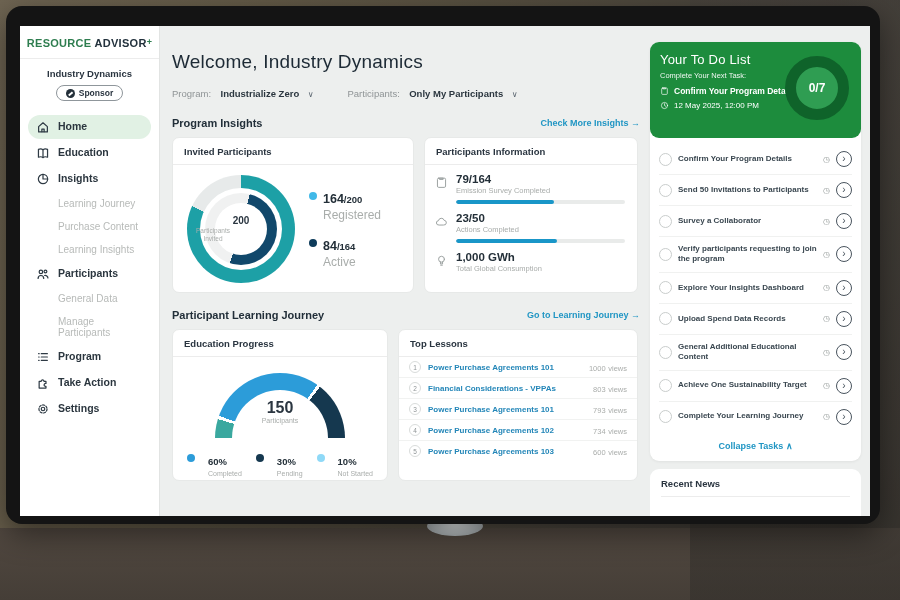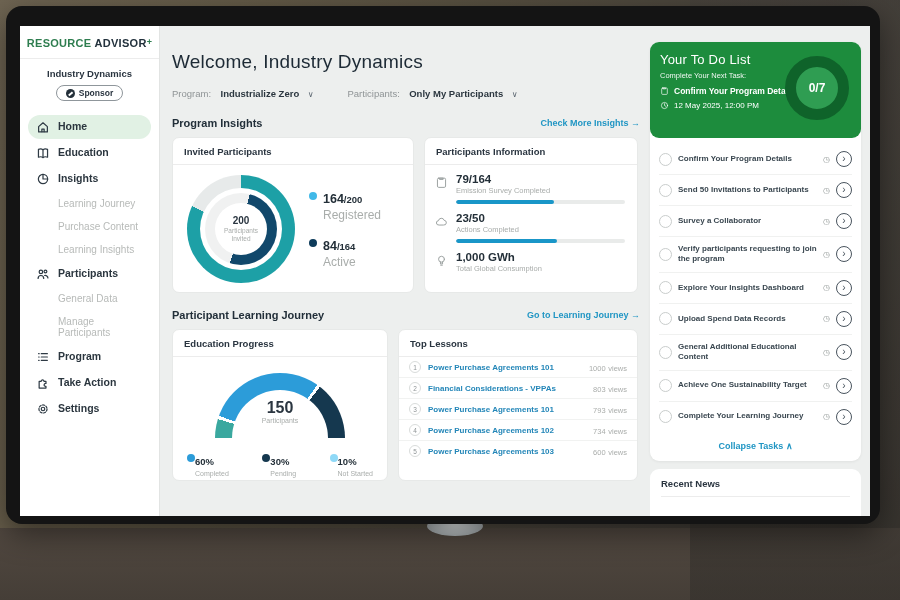--- a/index.html
+++ b/index.html
@@ -48,21 +48,21 @@
 
   
   .card-invited { width:242px; height:156px; }
   .invited-body { display:flex; align-items:center; gap:14px; padding:10px 8px 0 14px; }
   .donut { position:relative; width:108px; height:108px; border-radius:50%;
     background:conic-gradient(#1da0a6 0deg 295deg, #e7eaea 295deg 360deg); }
   .donut::before { content:''; position:absolute; inset:13px; border-radius:50%; background:#fff; }
   .donut-inner { position:absolute; inset:18px; border-radius:50%;
     background:conic-gradient(from 14deg, #11486b 0deg 184deg, #f0f1f1 184deg 360deg); }
   .donut-inner::before { content:''; position:absolute; inset:10px; border-radius:50%; background:#fff; }
-  .donut-center { position:absolute; inset:0; display:flex; flex-direction:column; justify-content:center; align-items:center; text-align:center; }
+  .donut-center { position:absolute; inset:0; display:flex; flex-direction:column; justify-content:center; text-align:center; }
   .donut-center .v { font-size:10px; font-weight:bold; color:#2a3540; }
   .donut-center .l { font-size:6.5px; color:#a9adab; width:52px; line-height:1.25; margin-top:1px; }
   .dlegend { display:flex; flex-direction:column; gap:14px; }
   .dleg-item { display:flex; gap:6px; align-items:flex-start; }
   .dot { width:8px; height:8px; border-radius:50%; margin-top:3px; }
   .dleg-v { font-size:12.5px; font-weight:bold; color:#232f38; }
   .dleg-v .tot { font-size:9.5px; }
   .dleg-l { font-size:12px; color:#a9adab; margin-top:1px; }
 
   
@@ -80,21 +80,21 @@
   .gauge-wrap { position:relative; width:130px; height:66px; margin:16px auto 0; }
   .gauge { position:absolute; inset:0; overflow:hidden; }
   .gauge::before { content:''; position:absolute; left:0; top:0; width:130px; height:130px; border-radius:50%;
     background:conic-gradient(from 270deg, #3aa89f 0deg 17deg, #ffffff 17deg 20deg, #2c9cd9 20deg 125deg,
       #ffffff 125deg 128deg, #15384f 128deg 180deg, #ffffff 180deg 360deg); }
   .gauge::after { content:''; position:absolute; left:17px; top:17px; width:96px; height:96px; border-radius:50%; background:#fff; }
   .gauge-center { position:absolute; left:0; right:0; top:26px; text-align:center; z-index:1; }
   .gauge-center .v { font-size:16px; font-weight:bold; color:#2a3540; }
   .gauge-center .l { font-size:7px; color:#a9adab; }
   .glegend { display:flex; justify-content:space-between; padding:12px 14px 0; }
-  .gleg-item { display:flex; gap:0; align-items:flex-start; }
+  .gleg-item { display:flex; gap:13px; align-items:flex-start; }
   .gleg-pct { font-size:9.5px; font-weight:bold; color:#232f38; }
   .gleg-l { font-size:7px; color:#a9adab; margin-top:1px; }
 
   
   .card-lessons { width:240px; height:152px; }
   .lesson { display:flex; align-items:center; gap:7px; padding:4px 10px; border-bottom:1px solid #f1f2f1; }
   .lesson:last-child { border-bottom:none; }
   .rank { width:12px; height:12px; border-radius:50%; border:1px solid #d9dcdb; color:#8f9496;
     font-size:6.5px; display:flex; align-items:center; justify-content:center; flex:0 0 auto; }
   .ltitle { flex:1; font-size:8px; font-weight:bold; color:#2386b8; cursor:pointer; }

